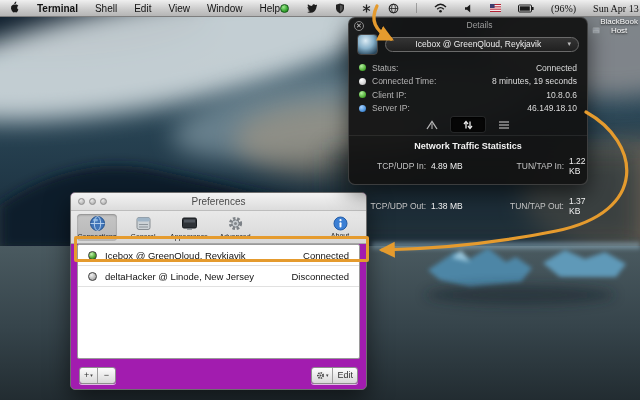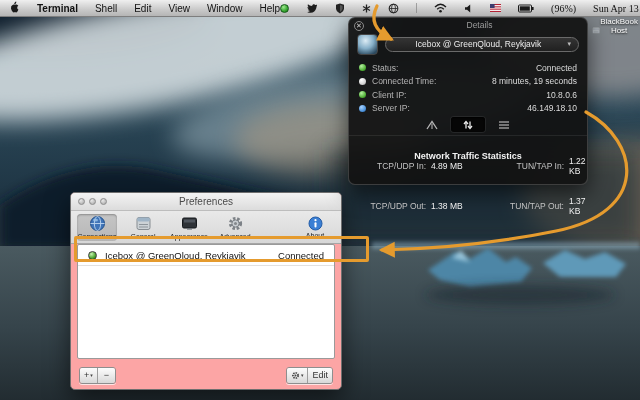--- a/index.html
+++ b/index.html
@@ -53,28 +53,28 @@
   .dot-white{background:radial-gradient(circle at 35% 30%,#ffffff,#cfcfcf 65%,#8f8f8f);}
   .dot-blue{background:radial-gradient(circle at 35% 30%,#a9d3ff,#4a90d9 65%,#205f9e);}
   .d-row .lbl{color:#b5b5b5;}
   .d-row .val{margin-left:auto;color:#dcdcdc;text-align:right;}
   .d-tabs{position:absolute;left:0;right:0;top:99px;display:flex;justify-content:center;gap:2px;}
   .d-tab{width:34px;height:15px;border-radius:3px;display:flex;align-items:center;
     justify-content:center;cursor:pointer;}
   .d-tab.sel{background:#060606;box-shadow:inset 0 1px 2px #000,0 0 0 1px rgba(255,255,255,.07);}
   .d-stats{position:absolute;left:0;right:0;top:117px;bottom:0;
     border-top:1px solid rgba(255,255,255,.08);}
-  .d-stats-title{margin-top:15px;text-align:center;font-size:9px;font-weight:bold;color:#f2f2f2;}
+  .d-stats-title{margin-top:5px;text-align:center;font-size:9px;font-weight:bold;color:#f2f2f2;}
   .d-grid{position:absolute;left:12px;right:12px;top:20px;display:grid;
     grid-template-columns:70px 52px 86px auto;row-gap:20px;align-items:center;}
   .d-grid .s-lbl{text-align:right;color:#c2c2c2;padding-right:5px;}
   .d-grid .s-val{color:#f0f0f0;}
   
-  .prefs{position:absolute;left:70px;top:192px;width:272px;height:198px;z-index:3;
-    background:#fca5a5;border:1px solid #6f6f6f;border-radius:5px;box-sizing:border-box;
+  .prefs{position:absolute;left:70px;top:192px;width:297px;height:198px;z-index:3;
+    background:#a21caf;border:1px solid #6f6f6f;border-radius:5px;box-sizing:border-box;
     box-shadow:0 10px 24px rgba(0,0,0,.55);font-size:9.5px;color:#222;overflow:hidden;}
   .p-titlebar{position:relative;height:17px;background:linear-gradient(#f3f3f3,#dcdcdc);
     border-bottom:1px solid #bdbdbd;}
   .p-lights{position:absolute;left:7px;top:5px;display:flex;gap:4px;}
   .p-light{width:7px;height:7px;border-radius:50%;
     background:radial-gradient(circle at 35% 30%,#e9e9e9,#b9b9b9 70%);
     border:1px solid #8d8d8d;box-sizing:border-box;cursor:pointer;}
   .p-title{position:absolute;left:0;right:0;top:3px;text-align:center;font-size:10px;color:#4a4a4a;}
   .p-toolbar{position:relative;height:32px;background:linear-gradient(#e9e9e9,#d7d7d7);
     border-bottom:1px solid #a6a6a6;display:flex;align-items:center;gap:6px;padding-left:6px;}
@@ -374,20 +374,25 @@
         </svg>
         <span class="t-label">About</span>
       </div>
     </div>
     <div class="p-list">
       <div class="p-row">
         <span class="p-orb orb-green"></span>
         <span class="r-name">Icebox @ GreenQloud, Reykjavik</span>
         <span class="r-status">Connected</span>
       </div>
+      <div class="p-row">
+        <span class="p-orb orb-gray"></span>
+        <span class="r-name">deltaHacker @ Linode, New Jersey</span>
+        <span class="r-status">Disconnected</span>
+      </div>
     </div>
     <div class="p-bottom">
       <div class="btn-group">
         <button class="p-btn">
           <span>+</span>
             <span class="mini-caret">▾</span>
         </button>
         <button class="p-btn">
           <span>−</span>
         </button>

